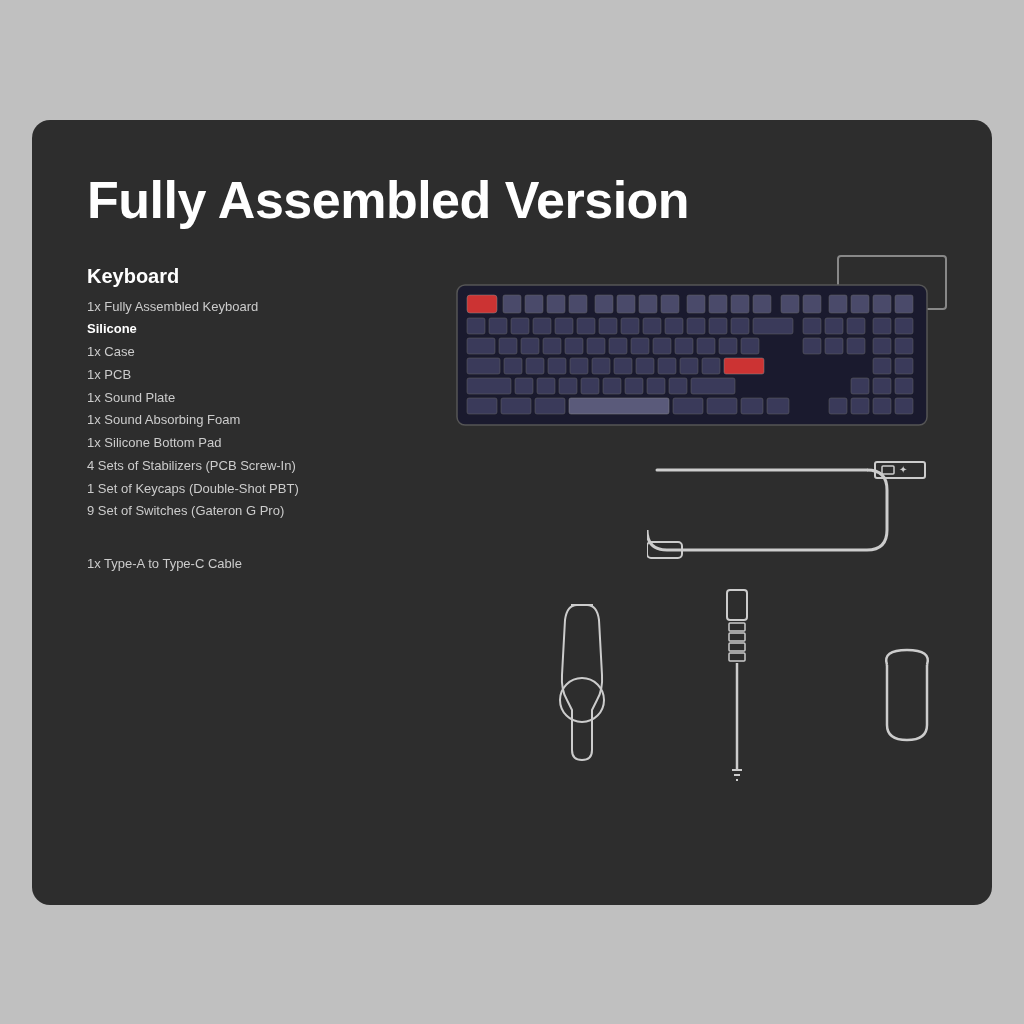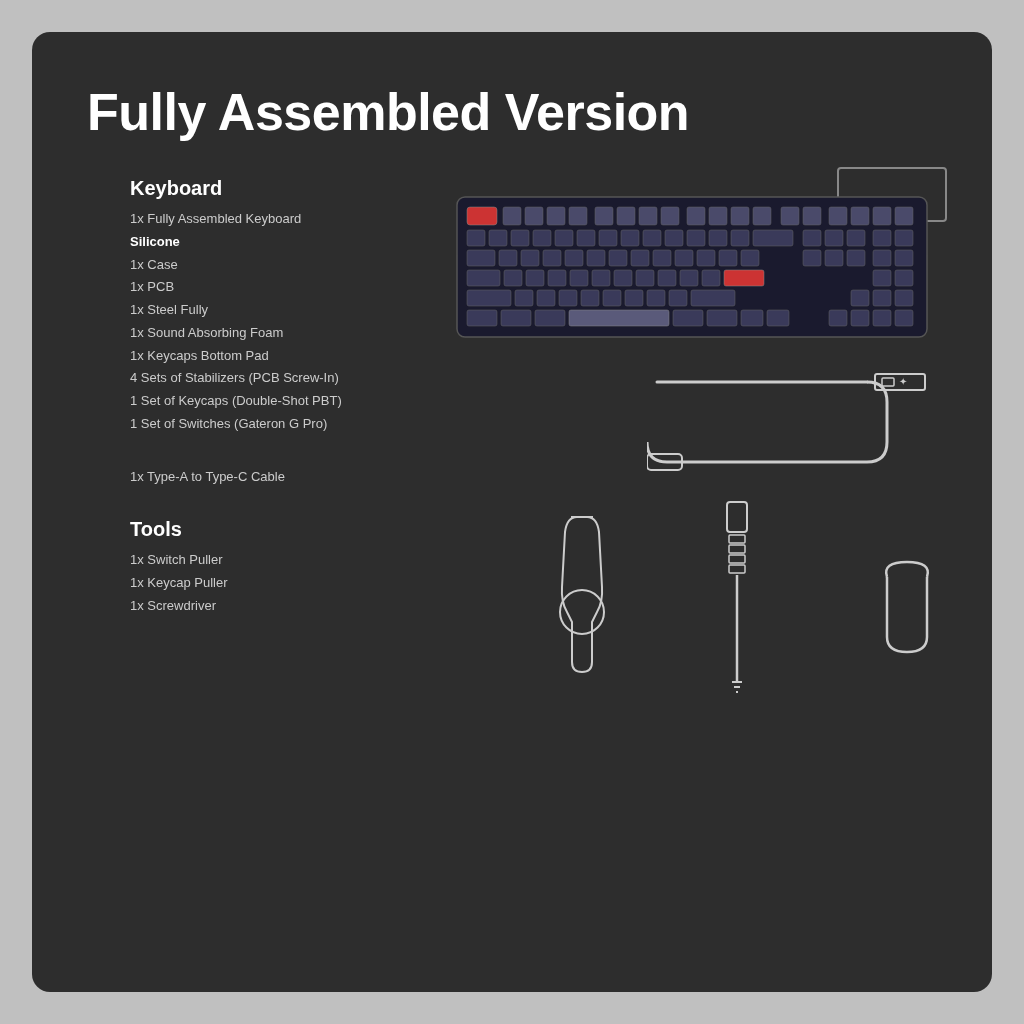--- a/index.html
+++ b/index.html
@@ -9,21 +9,21 @@
       height: 1024px;
       background: #c0c0c0;
       display: flex;
       align-items: center;
       justify-content: center;
       font-family: -apple-system, BlinkMacSystemFont, 'Segoe UI', Arial, sans-serif;
     }
 
     .card {
       width: 960px;
-      height: 960px;
+      height: 785px;
       background: #2d2d2d;
       border-radius: 18px;
       padding: 50px 55px 40px 55px;
       position: relative;
       overflow: hidden;
     }
 
     .title {
       font-size: 52px;
       font-weight: 700;
@@ -61,21 +61,20 @@
       line-height: 1.75;
     }
 
     .item.bold {
       font-weight: 700;
       color: #ffffff;
     }
 
     .section {
       margin-bottom: 30px;
-      margin-left: 43px;
     }
 
     
     .keyboard-img {
       position: absolute;
       top: -10px;
       right: -10px;
       width: 500px;
       height: 175px;
     }
@@ -143,38 +142,32 @@
   <div class="content-area">
 
     <div class="left-col">
 
       <div class="section">
         <div class="section-title">Keyboard</div>
         <div class="item">1x Fully Assembled Keyboard</div>
         <div class="item bold">Silicone</div>
         <div class="item">1x Case</div>
         <div class="item">1x PCB</div>
-        <div class="item">1x Steel Fully</div>
+        <div class="item">1x Sound Plate</div>
         <div class="item">1x Sound Absorbing Foam</div>
-        <div class="item">1x Keycaps Bottom Pad</div>
+        <div class="item">1x Silicone Bottom Pad</div>
         <div class="item">4 Sets of Stabilizers (PCB Screw-In)</div>
         <div class="item">1 Set of Keycaps (Double-Shot PBT)</div>
-        <div class="item">1 Set of Switches (Gateron G Pro)</div>
+        <div class="item">9 Set of Switches (Gateron G Pro)</div>
       </div>
 
       <div class="section">
         <div class="item">1x Type-A to Type-C Cable</div>
       </div>
 
-      <div class="section">
-        <div class="section-title">Tools</div>
-        <div class="item">1x Switch Puller</div>
-        <div class="item">1x Keycap Puller</div>
-        <div class="item">1x Screwdriver</div>
-      </div>
     </div>
 
     <div class="right-col">
 
       <div class="legend-box"></div>
 
       <div class="keyboard-img">
         <svg class="keyboard-svg" viewBox="0 0 490 175" xmlns="http://www.w3.org/2000/svg">
 
           <rect x="10" y="30" width="470" height="140" rx="8" ry="8" fill="#1a1a2e" stroke="#555" stroke-width="1.5"></rect>

